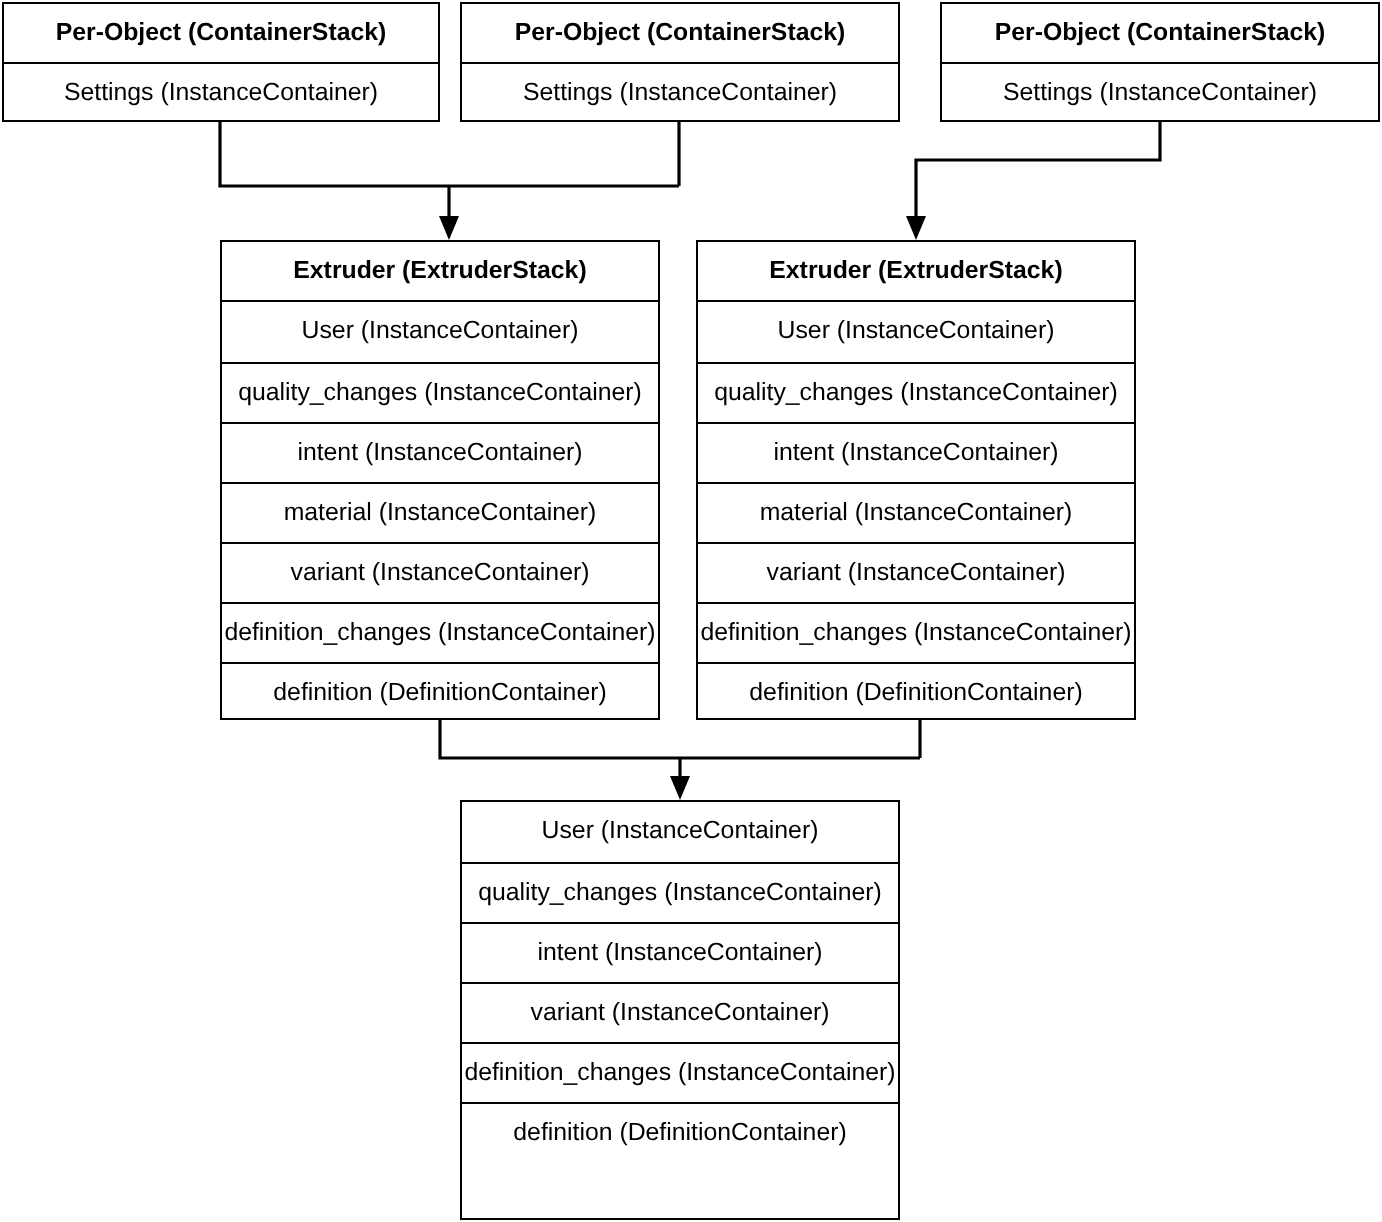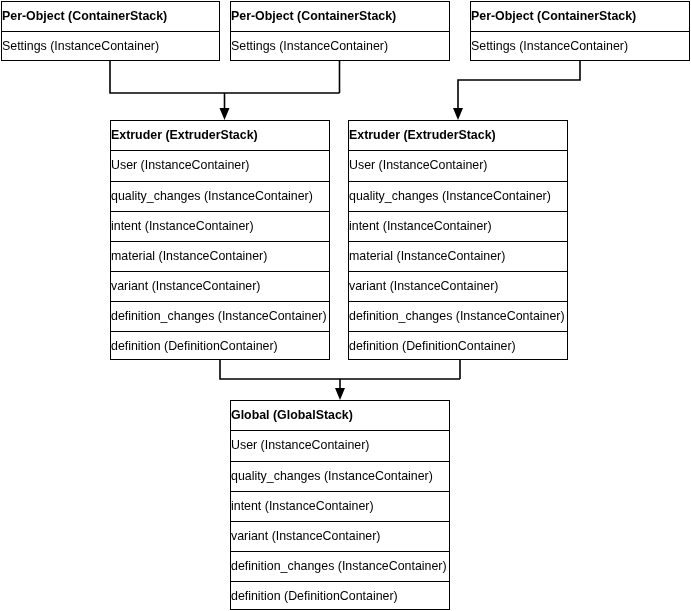--- a/index.html
+++ b/index.html
@@ -25,21 +25,21 @@
     position: absolute;
     box-sizing: border-box;
     border: 1.6px solid #000000;
     background: #ffffff;
     z-index: 2;
   }
   .node-row {
     box-sizing: border-box;
     height: 30px;
     line-height: 28px;
-    text-align: left;
+    text-align: center;
     color: #000000;
     font-size: 12.4px;
     white-space: nowrap;
     overflow: hidden;
   }
   .node-row.header-row {
     font-weight: bold;
     border-bottom: 1.6px solid #000000;
   }
   .node-row.body-row + .node-row.body-row {
@@ -112,21 +112,20 @@
         <div class="node-row header-row">Extruder (ExtruderStack)</div>
         <div class="node-row body-row">User (InstanceContainer)</div>
         <div class="node-row body-row">quality_changes (InstanceContainer)</div>
         <div class="node-row body-row">intent (InstanceContainer)</div>
         <div class="node-row body-row">material (InstanceContainer)</div>
         <div class="node-row body-row">variant (InstanceContainer)</div>
         <div class="node-row body-row">definition_changes (InstanceContainer)</div>
         <div class="node-row body-row">definition (DefinitionContainer)</div>
       </div>
       <div class="node-box" style="left: 230px; top: 400px; width: 220px; height: 210px;">
-        <div class="node-row header-row">Global (GlobalStack)</div>
         <div class="node-row body-row">User (InstanceContainer)</div>
         <div class="node-row body-row">quality_changes (InstanceContainer)</div>
         <div class="node-row body-row">intent (InstanceContainer)</div>
         <div class="node-row body-row">variant (InstanceContainer)</div>
         <div class="node-row body-row">definition_changes (InstanceContainer)</div>
         <div class="node-row body-row">definition (DefinitionContainer)</div>
       </div>
     </div>
 
 </div>

